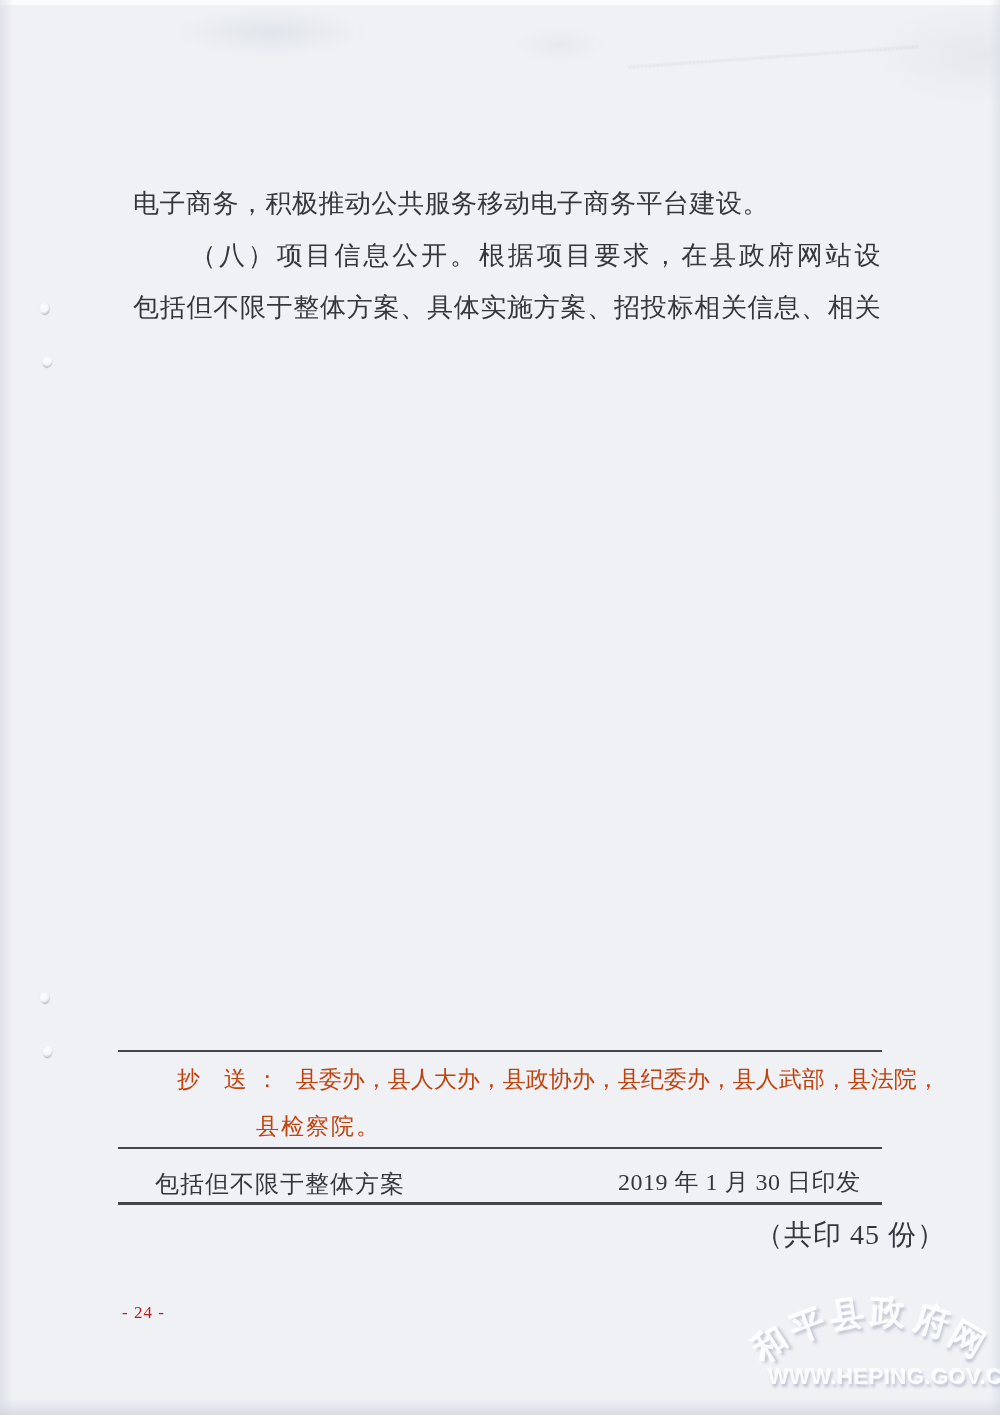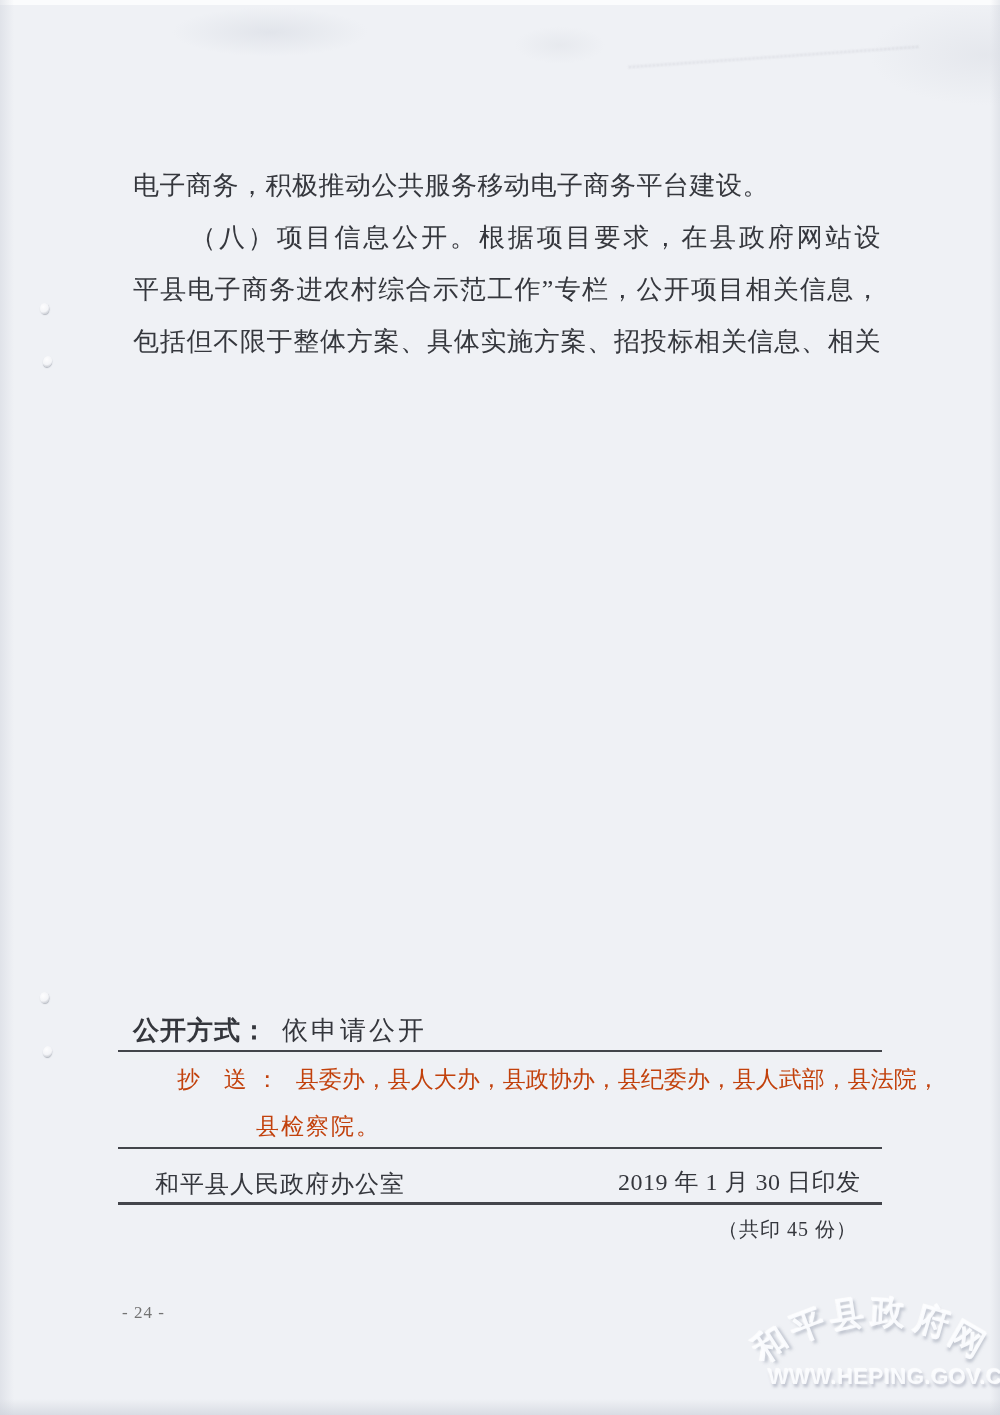--- a/index.html
+++ b/index.html
@@ -39,21 +39,21 @@
     background:radial-gradient(circle at 35% 35%, #fdfdfe 0%, #f3f4f7 55%, rgba(150,155,166,0.75) 100%);
     box-shadow:0.5px 1px 1px rgba(130,135,148,0.5);
   }
   .hole.h1{left:40px;top:303px;}
   .hole.h2{left:43px;top:356px;transform:rotate(20deg);}
   .hole.h3{left:40px;top:992px;}
   .hole.h4{left:43px;top:1046px;transform:rotate(15deg);}
 
   
   .doc-body{
-    position:absolute;left:133px;top:160px;width:748px;
+    position:absolute;left:133px;top:178px;width:748px;
     font-size:26px;line-height:52px;color:#35373d;
     letter-spacing:0.5px;
   }
   .bline{height:52px;overflow:hidden;white-space:nowrap;}
   .bline.j{white-space:normal;text-align:justify;text-justify:inter-character;}
   .bline.j::after{content:"";display:inline-block;width:100%;height:0;}
   .bline.indent{padding-left:57px;}
 
   
   .rule{position:absolute;left:118px;width:764px;background:#43454b;}
@@ -64,23 +64,23 @@
   .disclosure{position:absolute;left:133px;top:1013px;font-size:26px;color:#34363c;white-space:nowrap;}
   .disclosure .lbl{font-family:"Liberation Sans","DejaVu Sans",sans-serif;font-weight:700;letter-spacing:1px;}
   .disclosure .val{margin-left:14px;letter-spacing:3px;}
 
   .cc1{position:absolute;left:177px;top:1064px;font-size:23px;color:#c2410c;white-space:nowrap;}
   .cc1 .cclbl{letter-spacing:9px;margin-right:8px;}
   .cc2{position:absolute;left:256px;top:1111px;font-size:23px;color:#c2410c;letter-spacing:2px;}
 
   .imprint-issuer{position:absolute;left:155px;top:1168px;font-size:24px;color:#35373d;letter-spacing:1px;white-space:nowrap;}
   .imprint-date{position:absolute;left:618px;top:1166px;font-size:24px;color:#35373d;letter-spacing:0.5px;white-space:nowrap;}
-  .print-copies{position:absolute;left:718px;top:1216px;font-size:20px;color:#35373d;letter-spacing:1px;white-space:nowrap;}
+  .print-copies{position:absolute;left:755px;top:1216px;font-size:28px;color:#35373d;letter-spacing:1px;white-space:nowrap;}
 
-  .page-number{position:absolute;left:122px;top:1303px;font-size:17px;color:#737373;letter-spacing:1px;}
+  .page-number{position:absolute;left:122px;top:1303px;font-size:17px;color:#b91c1c;letter-spacing:1px;}
 
   
   .watermark{position:absolute;inset:0;pointer-events:none;}
   .wm-char{
     position:absolute;width:38px;text-align:center;
     font-size:34px;font-weight:700;
     font-family:"Liberation Sans","DejaVu Sans",sans-serif;
     color:rgba(252,253,255,0.92);
     text-shadow:2px 3px 3px rgba(168,173,188,0.65), -1px -1px 1px rgba(255,255,255,0.9);
   }
@@ -108,38 +108,34 @@
   <div class="pencil-smudge"></div>
 
   <div class="hole h1"></div>
   <div class="hole h2"></div>
   <div class="hole h3"></div>
   <div class="hole h4"></div>
 
   <div class="doc-body">
     <div class="bline">电子商务，积极推动公共服务移动电子商务平台建设。</div>
     <div class="bline j indent">（八）项目信息公开。根据项目要求，在县政府网站设立“和</div>
-    <div class="bline j">平县电子商务进农村综合示范工作”专栏，公开项目相关信息，</div>
     <div class="bline j">包括但不限于整体方案、具体实施方案、招投标相关信息、相关</div>
   </div>
 
-  <div class="disclosure">
-    <span class="lbl">公开方式：</span><span class="val">依申请公开</span>
-  </div>
 
   <div class="rule r1"></div>
 
   <div class="cc1">
     <span class="cclbl">抄 送：</span><span>县委办，县人大办，县政协办，县纪委办，县人武部，县法院，</span>
   </div>
   <div class="cc2">县检察院。</div>
 
   <div class="rule r2"></div>
 
-  <div class="imprint-issuer">和平县人民政府办公室</div>
+  <div class="imprint-issuer">包括但不限于整体方案</div>
   <div class="imprint-date">2019 年 1 月 30 日印发</div>
 
   <div class="rule r3"></div>
 
   <div class="print-copies">（共印 45 份）</div>
 
   <div class="page-number">- 24 -</div>
 
   <div class="watermark">
     <span class="wm-char c0">和</span>

